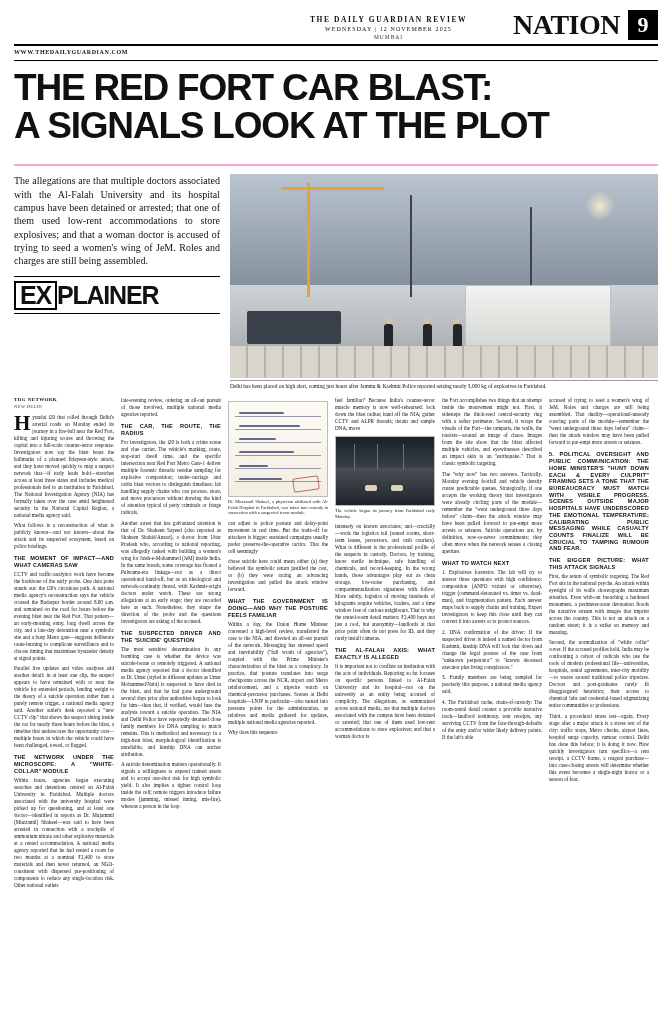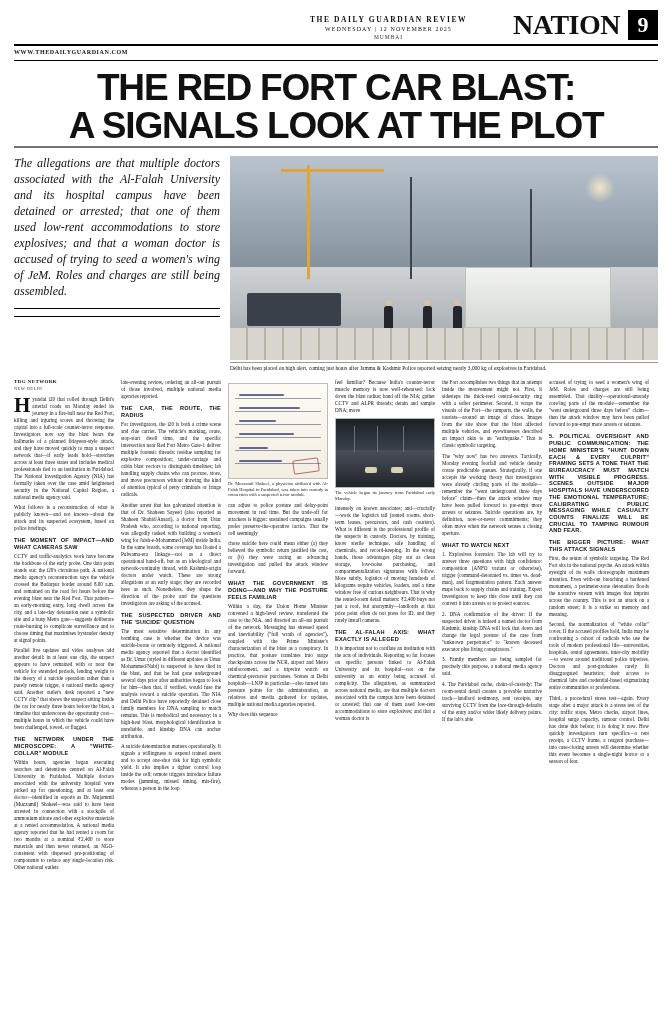--- a/index.html
+++ b/index.html
@@ -19,28 +19,28 @@
   .masthead-center { text-align:center; flex:1; }
   .paper-name { font-size:7.5px; letter-spacing:1.6px; font-weight:bold; text-transform:uppercase; }
   .paper-date { font-size:6px; letter-spacing:1.1px; margin-top:2px; text-transform:uppercase;}
   .paper-city { font-size:5.5px; letter-spacing:1px; margin-top:2px; color:#333; text-transform:uppercase;}
   .masthead-right { display:flex; align-items:center; gap:8px; }
   .section-name { font-family:"Liberation Serif",serif; font-size:28px; font-weight:bold; letter-spacing:-0.5px; line-height:1; }
   .page-num { background:#000; color:#fff; font-size:22px; font-weight:bold; width:30px; height:30px; display:flex; align-items:center; justify-content:center; line-height:1; }
   .site-url { font-size:6px; font-weight:bold; letter-spacing:0.6px; padding:3px 0 5px 0; border-bottom:1px solid #000; text-transform:uppercase;}
 
   
-  .headline-wrap { text-align:center; padding:8px 0 2px 0; border-bottom:2px solid #737373; }
+  .headline-wrap { text-align:left; padding:8px 0 20px 0; border-bottom:2px solid #f9a8d4; }
   .headline { font-family:"Liberation Sans", sans-serif; font-weight:bold; font-size:37px; line-height:1.02; letter-spacing:-1.2px; }
   .headline .l2 { display:block; }
 
   
   .top-zone { display:flex; gap:10px; padding-top:8px; }
   .standfirst-col { width:206px; }
-  .standfirst { font-style:italic; font-size:12px; line-height:1.33; text-align:justify; }
+  .standfirst { font-size:10px; line-height:1.33; text-align:justify; }
   .photo-col { flex:1; }
   .photo { width:100%; height:204px; position:relative; overflow:hidden; background:#5b6470; }
   .photo-caption { font-size:5.4px; line-height:1.3; padding-top:2px; border-top:0.5px solid #999; margin-top:2px;}
 
   
   .explainer-block { margin-top:8px; border-top:1px solid #000; border-bottom:1px solid #000; padding:4px 0 3px 0; }
   .tdg { font-family:"Liberation Sans",sans-serif; font-weight:bold; font-size:13px; letter-spacing:-0.5px; }
   .explainer-word { font-family:"Liberation Sans",sans-serif; font-weight:bold; font-size:25px; letter-spacing:-1.2px; line-height:0.95;}
   .explainer-box { display:inline-block; border:2px solid #000; padding:1px 4px 0 4px; }
 
@@ -107,20 +107,23 @@
       <span class="l1">THE RED FORT CAR BLAST:</span>
       <span class="l2">A SIGNALS LOOK AT THE PLOT</span>
     </div>
   </div>
 
   <div class="top-zone">
     <div class="standfirst-col">
       <div class="standfirst">The allegations are that multiple doctors associated with the Al-Falah University and its hospital campus have been detained or arrested; that one of them used low-rent accommodations to store explosives; and that a woman doctor is accused of trying to seed a women's wing of JeM. Roles and charges are still being assembled.</div>
 
       <div class="explainer-block">
+        <div>
+          <span class="explainer-box"><span class="explainer-word red">EX</span></span><span class="explainer-word">PLAINER</span>
+        </div>
       </div>
     </div>
 
     <div class="photo-col">
       <div class="photo">
         <div class="ph-sky"></div>
         <div class="ph-light"></div>
         <div class="ph-wall"></div>
         <div class="ph-crane2"></div>
         <div class="ph-crane"></div>

